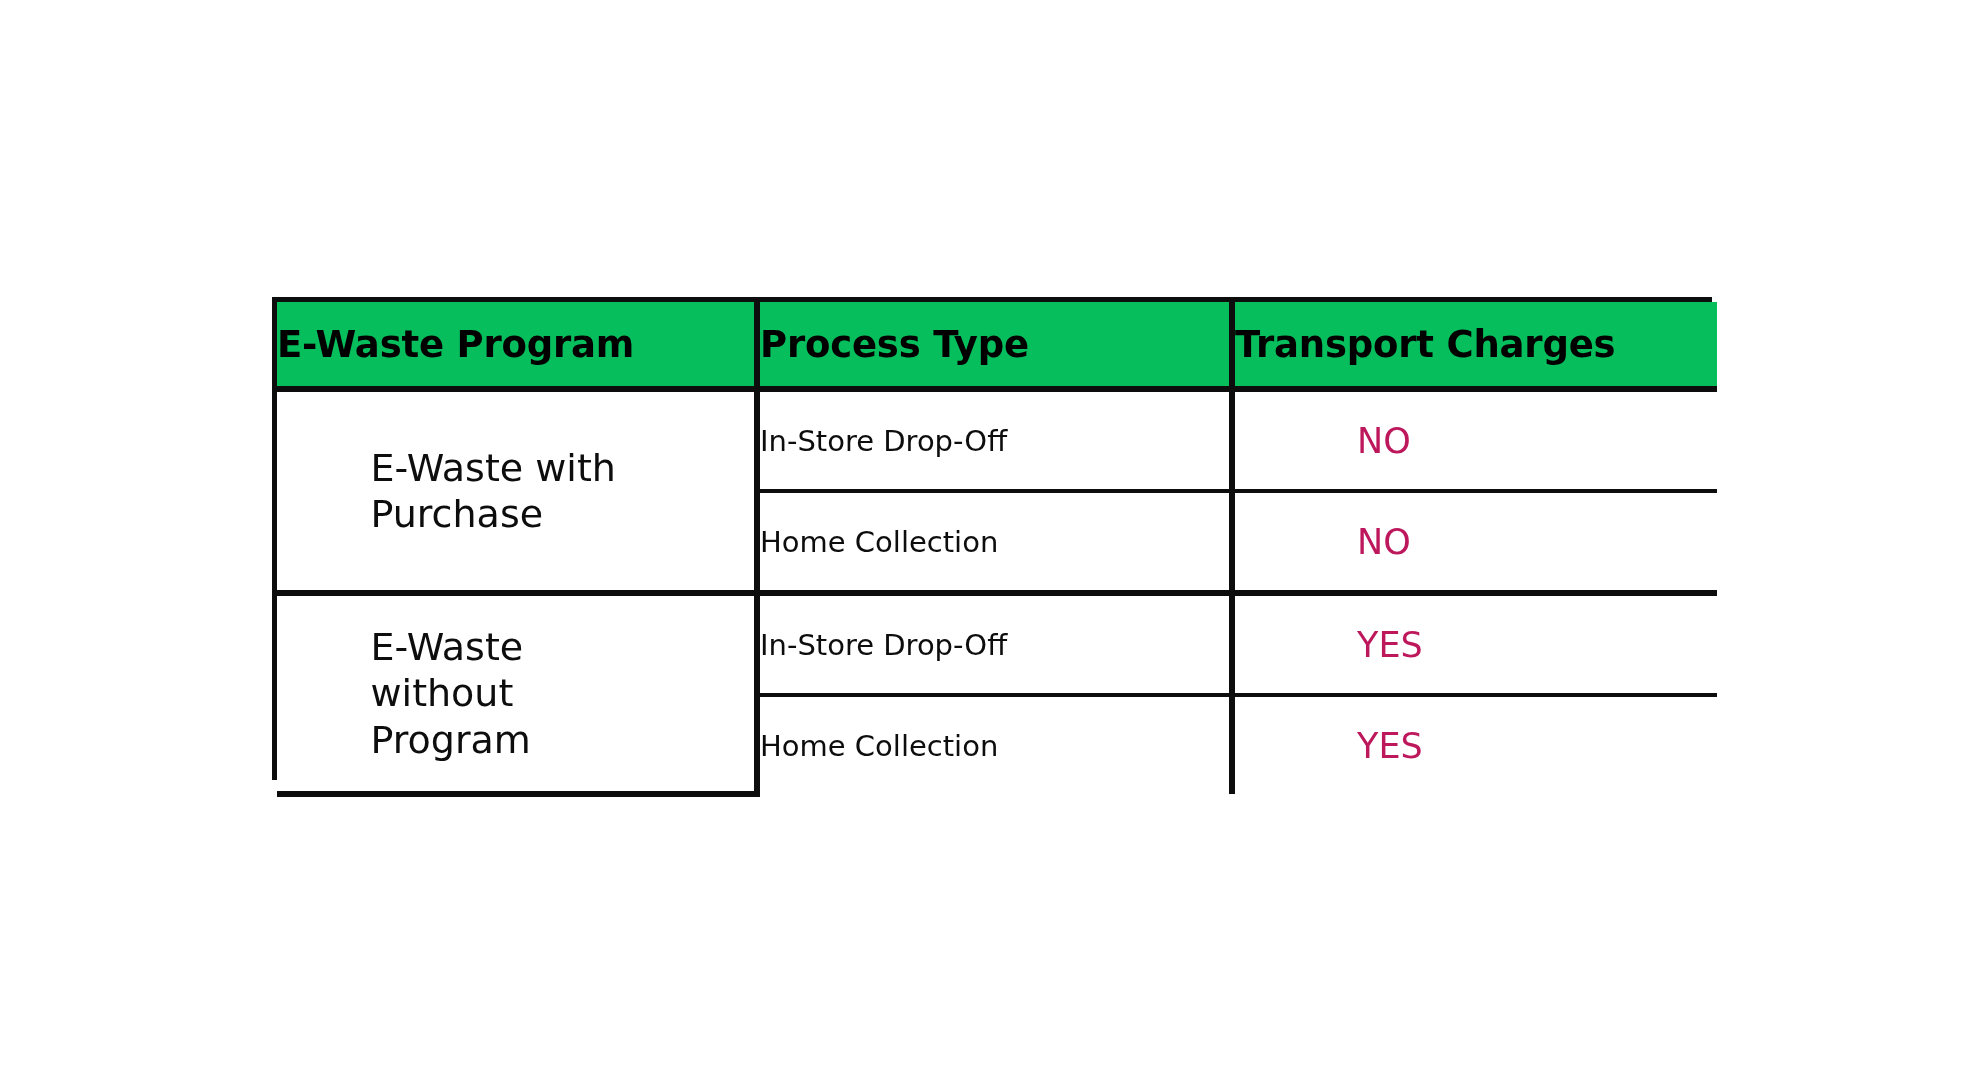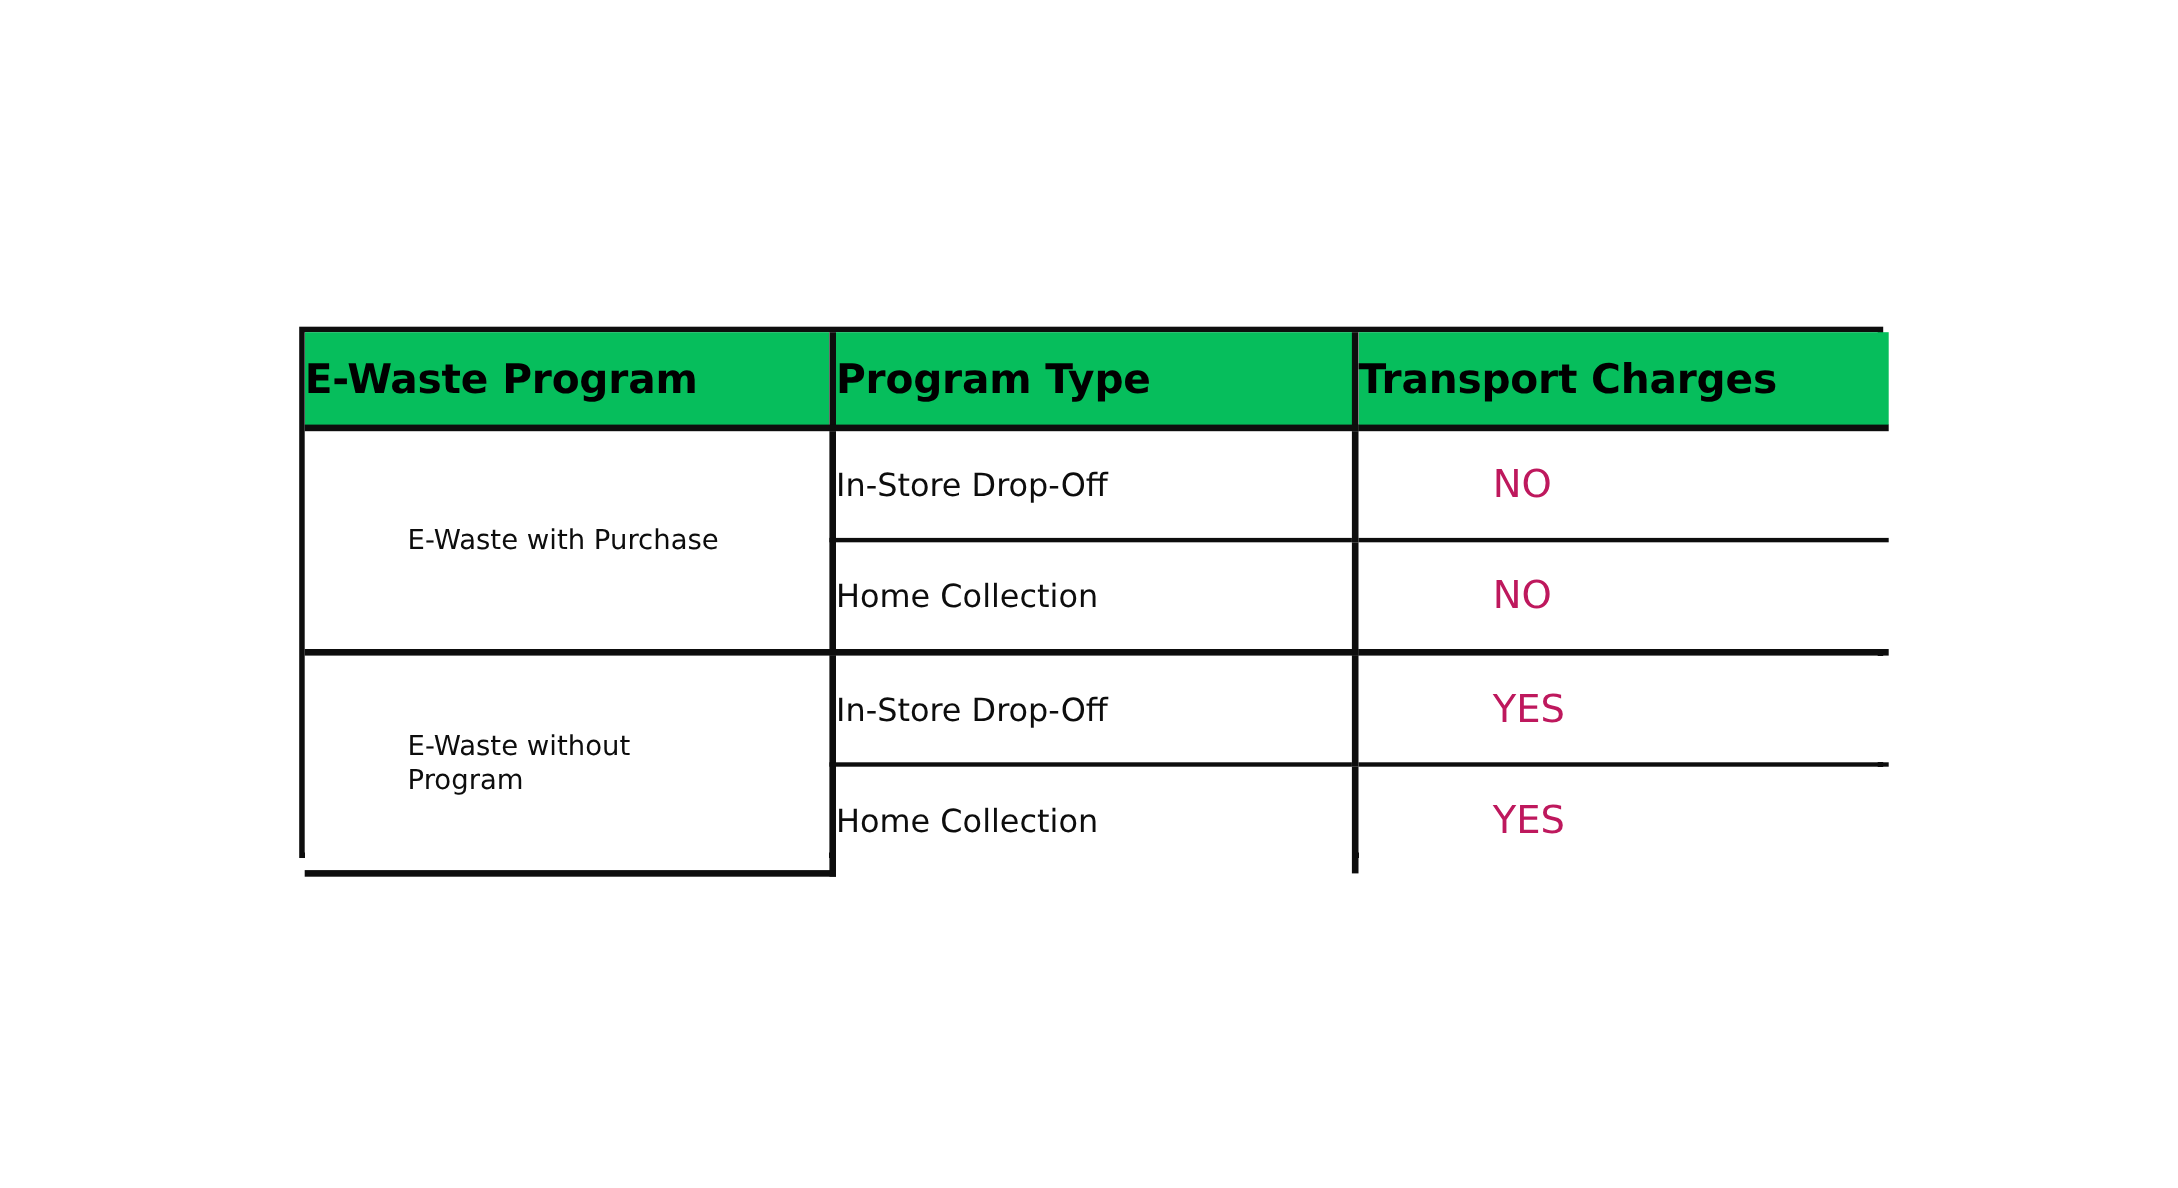--- a/index.html
+++ b/index.html
@@ -83,21 +83,21 @@
     border-right: 6px solid #0d0d0d;
     border-bottom: 6px solid #0d0d0d;
     background: #ffffff;
     text-align: center;
   }
 
   .program-inner {
     display: inline-block;
     width: 290px;
     text-align: left;
-    font-size: 25px;
+    font-size: 38px;
     line-height: 1.22;
     color: #0d0d0d;
   }
 
   td.process-cell {
     border-right: 6px solid #0d0d0d;
     border-bottom: 4px solid #0d0d0d;
     background: #ffffff;
     font-size: 29px;
     color: #0d0d0d;
@@ -143,21 +143,21 @@
         <col class="col-process">
         <col class="col-charges">
       </colgroup>
 
       <thead>
         <tr class="header-row">
           <th class="head-cell">
             <span class="head-label">E-Waste Program</span>
           </th>
           <th class="head-cell">
-            <span class="head-label">Program Type</span>
+            <span class="head-label">Process Type</span>
           </th>
           <th class="head-cell">
             <span class="head-label">Transport Charges</span>
           </th>
         </tr>
       </thead>
 
       <tbody>
 
         <tr class="data-row">

